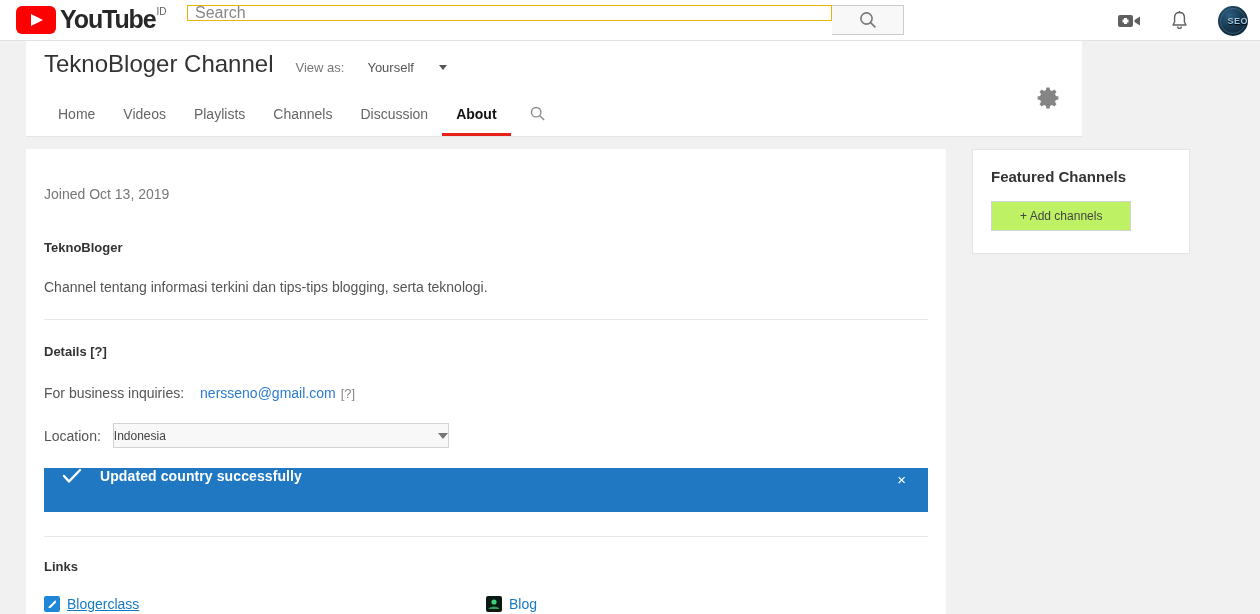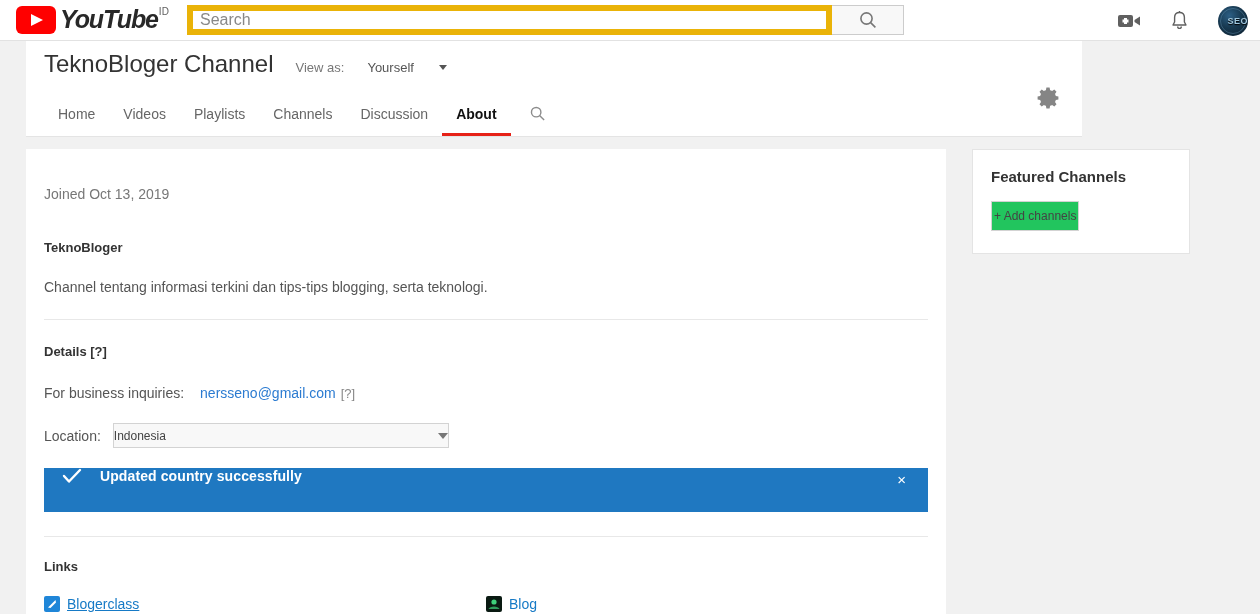--- a/index.html
+++ b/index.html
@@ -35,34 +35,33 @@
     content: "";
     position: absolute; left: 15px; top: 8px;
     border-left: 12px solid #ffffff;
     border-top: 6px solid transparent;
     border-bottom: 6px solid transparent;
   }
   .yt-word {
     font-size: 25px; font-weight: bold;
     color: #282828; letter-spacing: -1.1px;
     line-height: 30px;
-    font-style: italic;
   }
   .yt-cc {
     font-size: 10px; color: #606060;
     line-height: 12px; margin-top: 2px; margin-left: 1px;
   }
 
   .search-wrap {
     position: absolute; left: 187px; top: 5px;
     display: flex;
   }
   .search-input {
-    width: 645px; height: 30px;
-    border: 6px solid #eab308;
+    width: 645px; height: 16px;
+    border: 1px solid #eab308;
     padding: 0 7px;
     font-size: 16px;
     color: #333;
     font-family: "Liberation Sans", sans-serif;
     outline: none;
     background: #fff;
   }
   .search-input::placeholder { color: #888; }
   .search-btn {
     width: 72px; height: 30px;
@@ -278,23 +277,23 @@
     border: 1px solid #e4e4e4;
     padding: 18px 18px 22px 18px;
   }
   .feat-head {
     font-size: 15px; color: #333; font-weight: bold;
     margin: 0 0 16px 0;
   }
   .add-ch-btn {
     display: inline-block;
     border: 1px solid #d3d3d3;
-    background: #22c55e;
+    background: #bef264;
     font-size: 12px; color: #444;
-    padding: 7px 2px;
+    padding: 7px 28px;
     cursor: pointer;
     font-family: "Liberation Sans", sans-serif;
   }
 </style>
 </head>
 <body>
 
 <div class="masthead">
 
   <div class="yt-logo">

